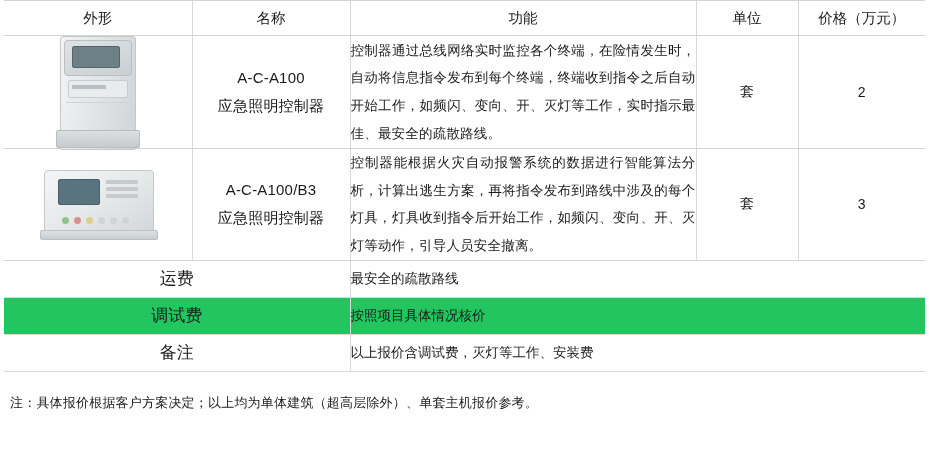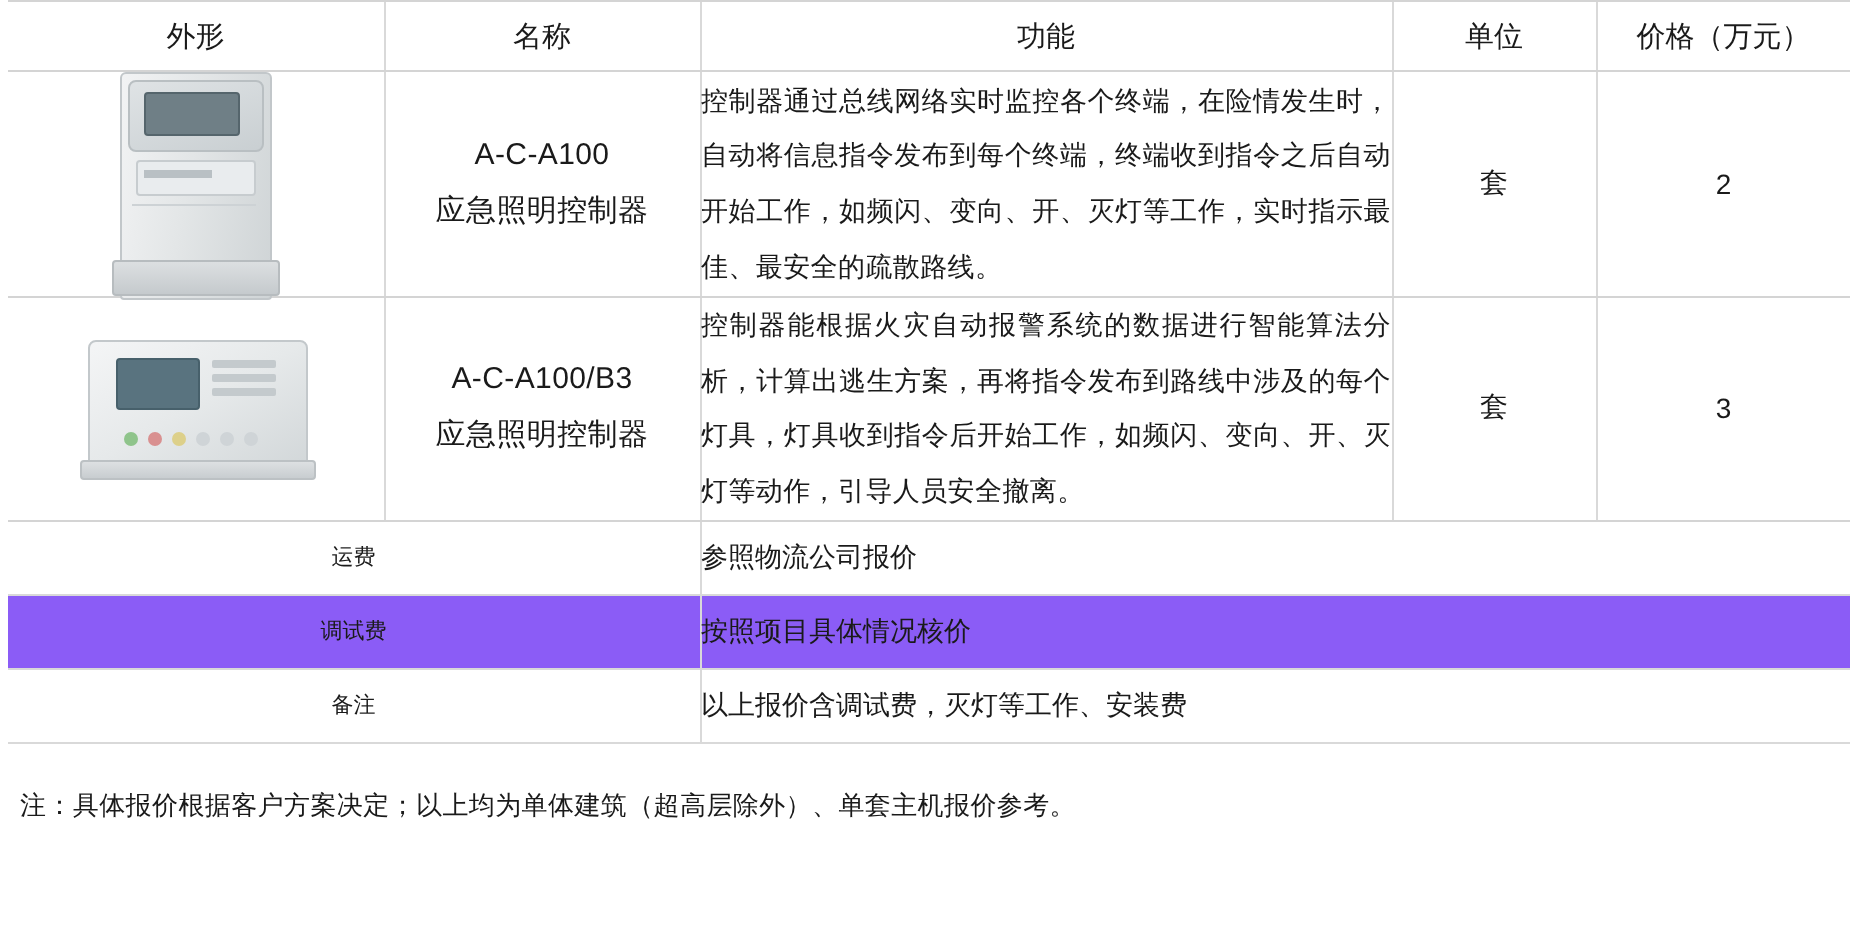--- a/index.html
+++ b/index.html
@@ -76,30 +76,30 @@
     font-weight: bold;
   }
   td.price-cell {
     text-align: center;
     font-size: 14px;
   }
 
   
   td.label-cell {
     text-align: center;
-    font-size: 11px;
+    font-size: 17px;
     height: 36px;
   }
   td.value-cell {
     padding-left: 26px;
     font-size: 13.5px;
     height: 36px;
   }
   tr.shaded td {
-    background: #8b5cf6;
+    background: #22c55e;
   }
   tr.rowline td {
     border-top: 1px solid #d9d9d9;
     border-bottom: 1px solid #d9d9d9;
   }
 
   .note {
     margin: 22px 0 0 6px;
     font-size: 13px;
     color: #1a1a1a;
@@ -287,21 +287,21 @@
           <div>A-C-A100/B3</div>
           <div>应急照明控制器</div>
         </td>
         <td class="func-cell vsep-l">控制器能根据火灾自动报警系统的数据进行智能算法分析，计算出逃生方案，再将指令发布到路线中涉及的每个灯具，灯具收到指令后开始工作，如频闪、变向、开、灭灯等动作，引导人员安全撤离。</td>
         <td class="unit-cell vsep-l">套</td>
         <td class="price-cell vsep-l">3</td>
       </tr>
 
       <tr class="rowline">
         <td class="label-cell" colspan="2">运费</td>
-        <td class="value-cell vsep-l" colspan="3">参照物流公司报价</td>
+        <td class="value-cell vsep-l" colspan="3">最安全的疏散路线</td>
       </tr>
 
       <tr class="rowline shaded">
         <td class="label-cell" colspan="2">调试费</td>
         <td class="value-cell vsep-l" colspan="3">按照项目具体情况核价</td>
       </tr>
 
       <tr class="rowline">
         <td class="label-cell" colspan="2">备注</td>
         <td class="value-cell vsep-l" colspan="3">以上报价含调试费，灭灯等工作、安装费</td>

